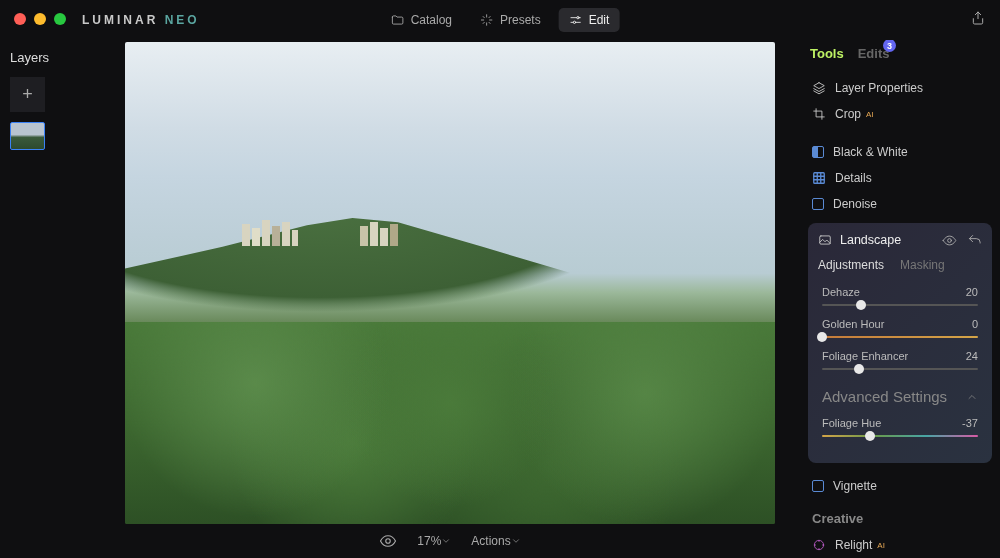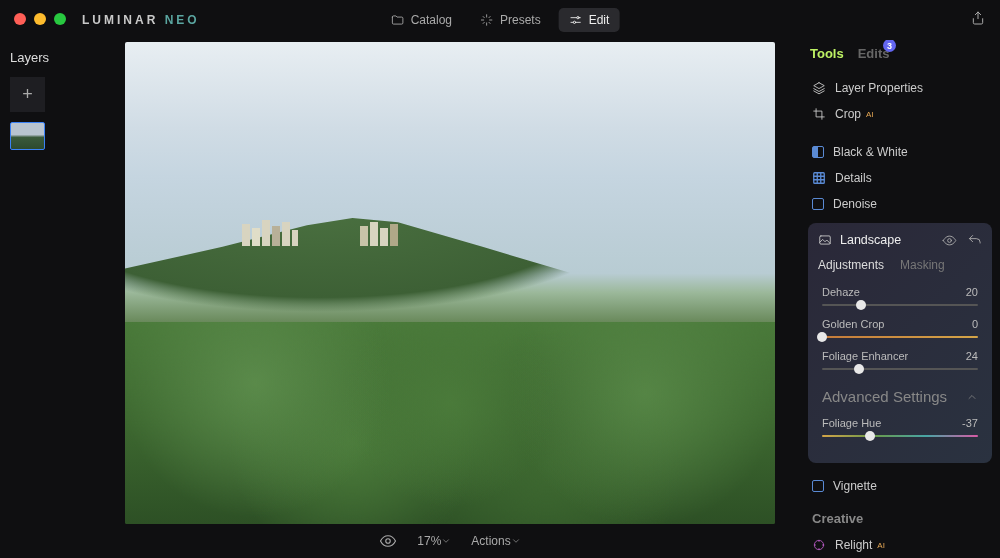--- a/index.html
+++ b/index.html
@@ -212,21 +212,21 @@
         <div class="slider-lbl">
             <span>Dehaze</span>
             <span>20</span>
           </div>
         <div class="slider-track">
             <div class="slider-thumb" style="left:25%"></div>
           </div>
       </div>
       <div class="slider-row">
         <div class="slider-lbl">
-            <span>Golden Crop</span>
+            <span>Golden Hour</span>
             <span>0</span>
           </div>
         <div class="slider-track golden">
             <div class="slider-thumb" style="left:0%"></div>
           </div>
       </div>
       <div class="slider-row">
         <div class="slider-lbl">
             <span>Foliage Enhancer</span>
             <span>24</span>

